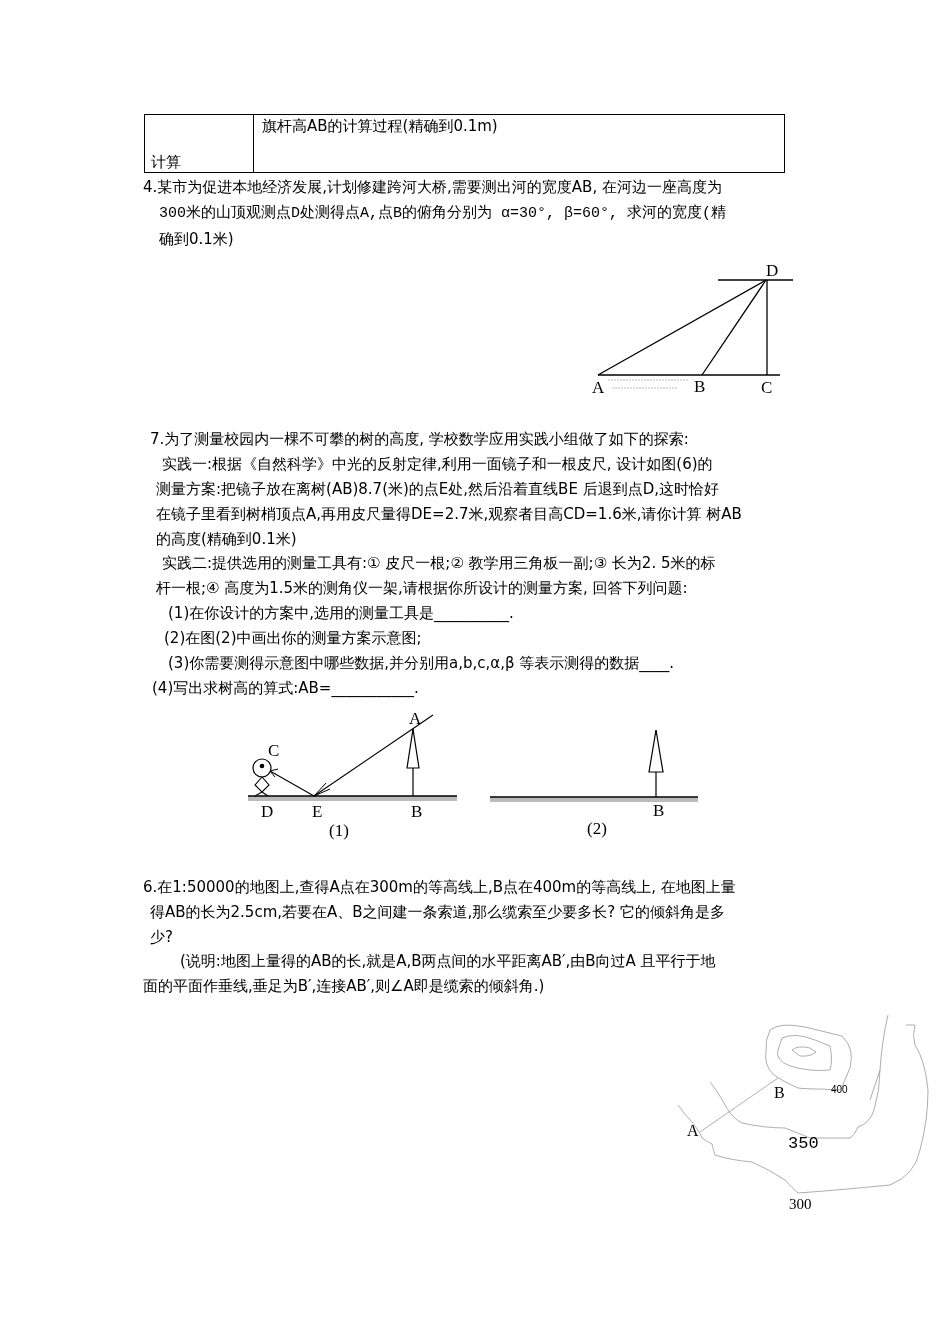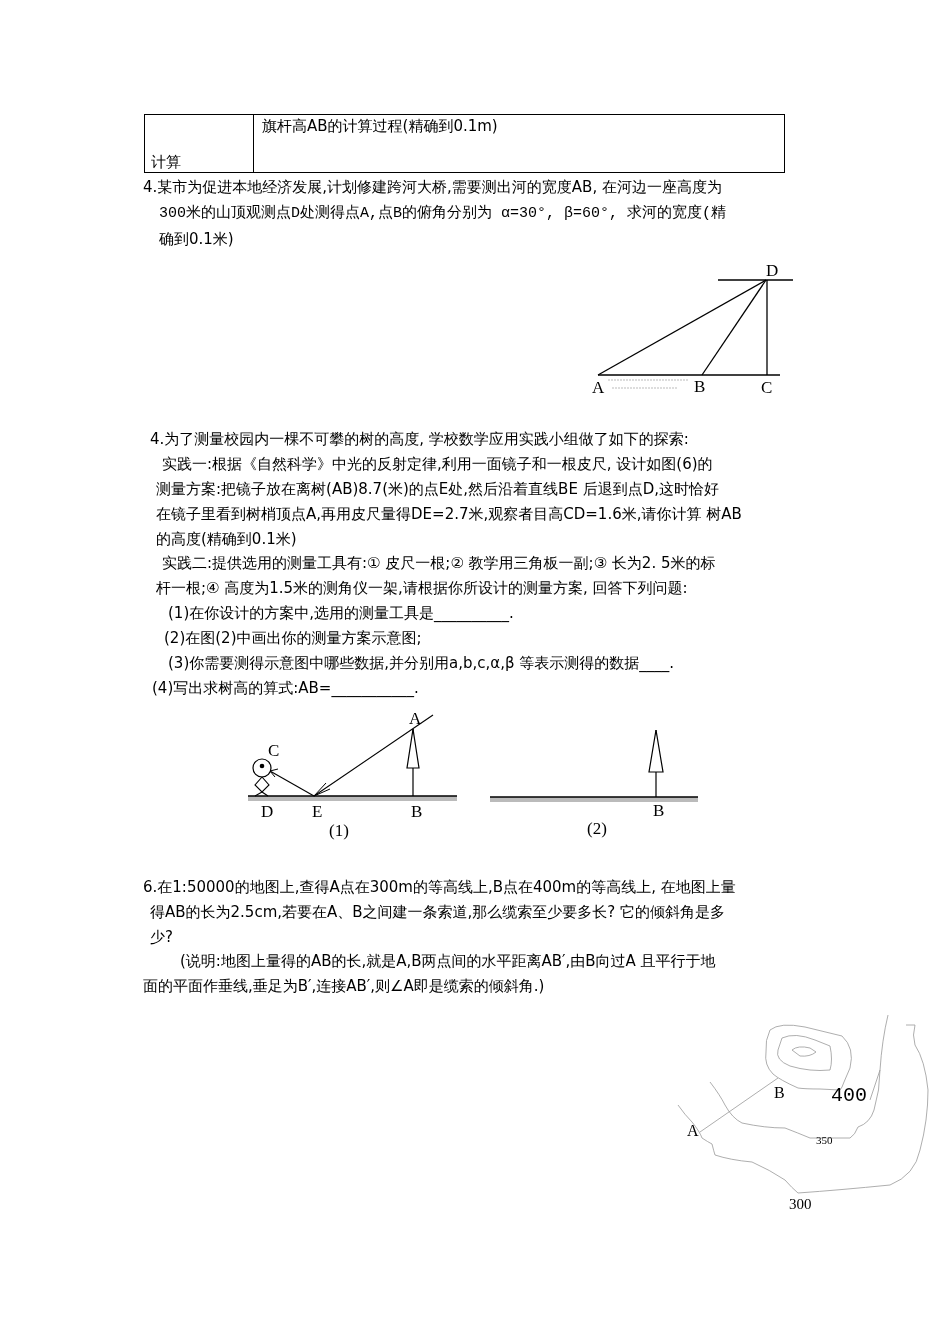--- a/index.html
+++ b/index.html
@@ -43,21 +43,21 @@
   <line x1="187" y1="25" x2="187" y2="120" stroke="#000" stroke-width="1.3"></line>
   <line x1="28" y1="125" x2="108" y2="125" stroke="#aaa" stroke-width="0.8" stroke-dasharray="2,1"></line>
   <line x1="32" y1="133" x2="98" y2="133" stroke="#aaa" stroke-width="0.8" stroke-dasharray="2,1"></line>
 </svg>
 <span class="abs lbl" style="left:592px; top:378px;">A</span>
 <span class="abs lbl" style="left:694px; top:377px;">B</span>
 <span class="abs lbl" style="left:761px; top:378px;">C</span>
 <span class="abs lbl" style="left:766px; top:261px;">D</span>
 
 <div>
-  <div class="line" style="left:150px; top:427px;">4.为了测量校园内一棵不可攀的树的高度, 学校数学应用实践小组做了如下的探索:</div>
+  <div class="line" style="left:150px; top:427px;">7.为了测量校园内一棵不可攀的树的高度, 学校数学应用实践小组做了如下的探索:</div>
   <div class="line" style="left:162px; top:452px;">实践一:根据《自然科学》中光的反射定律,利用一面镜子和一根皮尺, 设计如图(6)的</div>
   <div class="line" style="left:156px; top:477px;">测量方案:把镜子放在离树(AB)8.7(米)的点E处,然后沿着直线BE 后退到点D,这时恰好</div>
   <div class="line" style="left:156px; top:502px;">在镜子里看到树梢顶点A,再用皮尺量得DE=2.7米,观察者目高CD=1.6米,请你计算 树AB</div>
   <div class="line" style="left:156px; top:527px;">的高度(精确到0.1米)</div>
   <div class="line" style="left:162px; top:551px;">实践二:提供选用的测量工具有:① 皮尺一根;② 教学用三角板一副;③ 长为2. 5米的标</div>
   <div class="line" style="left:156px; top:576px;">杆一根;④ 高度为1.5米的测角仪一架,请根据你所设计的测量方案, 回答下列问题:</div>
   <div class="line" style="left:168px; top:601px;">(1)在你设计的方案中,选用的测量工具是__________.</div>
   <div class="line" style="left:164px; top:626px;text-align:center;">(2)在图(2)中画出你的测量方案示意图;</div>
   <div class="line" style="left:168px; top:651px;">(3)你需要测得示意图中哪些数据,并分别用a,b,c,α,β 等表示测得的数据____.</div>
   <div class="line" style="left:152px; top:676px;text-align:center;">(4)写出求树高的算式:AB=___________.</div>
@@ -121,15 +121,15 @@
     <path d="M8,95 Q15,105 22,112 Q30,122 32,128 Q38,132 42,134 Q44,142 45,145 Q60,150 82,152 Q100,160 115,170 Q122,178 128,183 Q170,180 220,175 Q245,165 250,140 Q258,110 258,80 Q255,50 245,35 Q242,25 245,15 L236,15"></path>
 
     <line x1="30" y1="122" x2="108" y2="68"></line>
   </g>
   <g stroke="#999" stroke-width="0.8" fill="none">
     <path d="M210,60 Q205,75 200,90"></path>
   </g>
 </svg>
 <span class="abs" style="left:687px; top:1122px; font-family:'Liberation Serif',serif; font-size:16px;">A</span>
 <span class="abs" style="left:774px; top:1084px; font-family:'Liberation Serif',serif; font-size:16px;">B</span>
-<span class="abs" style="left:831px; top:1084px; font-family:Liberation Mono, monospace; font-size:20px;">400</span>
-<span class="abs" style="left:816px; top:1134px; font-family:Liberation Serif, serif; font-size:11px;">350</span>
+<span class="abs" style="left:831px; top:1084px; font-family:Liberation Sans, sans-serif; font-size:10px;">400</span>
+<span class="abs" style="left:788px; top:1134px; font-family:Liberation Mono, monospace; font-size:17px;">350</span>
 <span class="abs" style="left:789px; top:1196px; font-family:'Liberation Serif',serif; font-size:15px;">300</span>
 
 </body></html>

